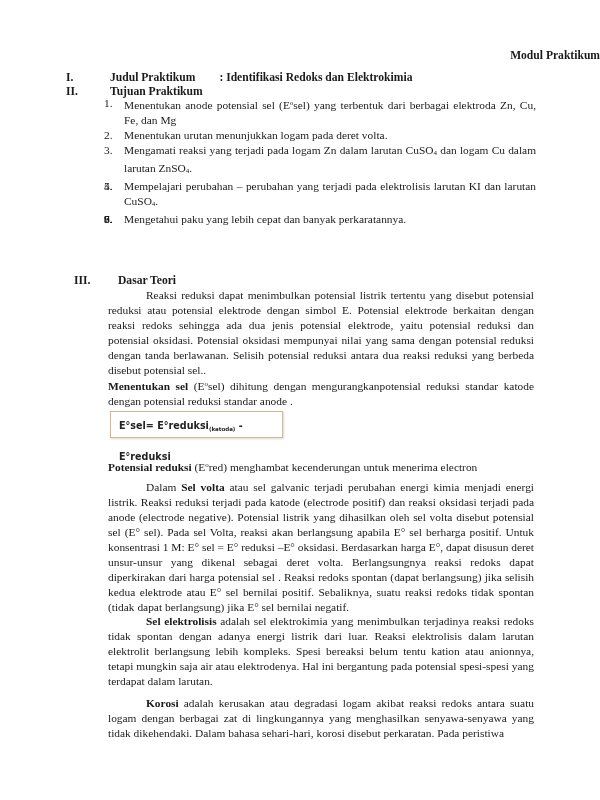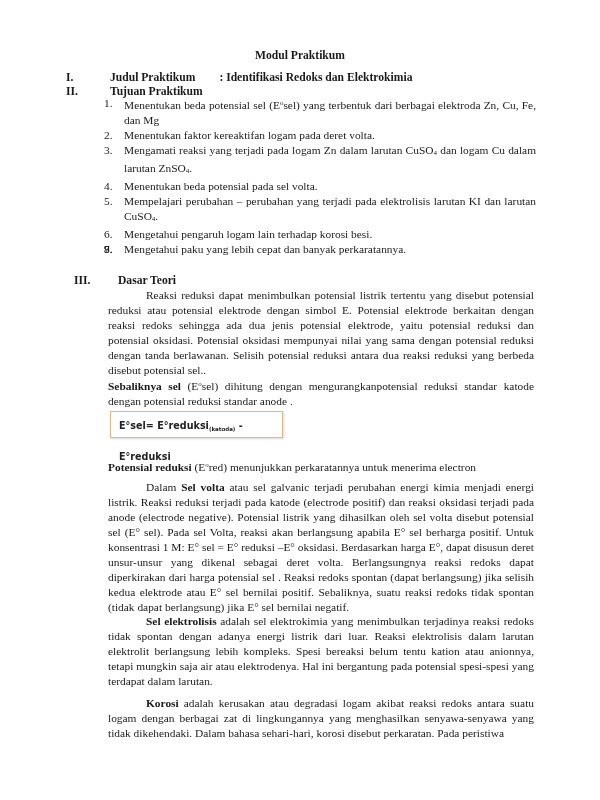--- a/index.html
+++ b/index.html
@@ -3,21 +3,21 @@
   <meta charset="utf-8">
   <style>
     html, body { margin: 0; padding: 0; background: #ffffff; }
     body {
       width: 600px; height: 800px; overflow: hidden; position: relative;
       font-family: "Liberation Serif", "DejaVu Serif", serif;
       color: #1a1a1a; font-size: 11.4px; line-height: 15px;
     }
     .page { position: absolute; left: 0; top: 0; width: 600px; height: 800px; }
     .title {
-      position: absolute; top: 48px; left: 0; width: 600px; text-align: center;
+      position: absolute; top: 48px; left: 0; width: 600px; text-align: right;
       font-weight: bold; font-size: 11.6px;
     }
     .sec-head {
       position: absolute; left: 66px; font-weight: bold; font-size: 11.6px;
     }
     .sec-head .num { display: inline-block; width: 44px; }
     .sec-head .colon { margin-left: 24px; }
     .obj-list {
       position: absolute; left: 104px; top: 96px; width: 432px;
       margin: 0; padding: 0; list-style: none;
@@ -50,59 +50,59 @@
   <div class="sec-head" style="top:84px;">
     <span class="num">II.</span><span>Tujuan Praktikum</span>
   </div>
 
   <div class="sec-head" style="top:70px;">
     <span class="num">I.</span><span>Judul Praktikum</span><span class="colon">: Identifikasi Redoks dan Elektrokimia</span>
   </div>
 
   <ol class="obj-list">
     <li>
-      <span class="n">1.</span><span>Menentukan beda potensial sel (E</span><sup class="o">o</sup><span>sel) yang terbentuk dari berbagai elektroda Zn, Cu, Fe, dan Mg</span>
+      <span class="n">1.</span><span>Menentukan anode potensial sel (E</span><sup class="o">o</sup><span>sel) yang terbentuk dari berbagai elektroda Zn, Cu, Fe, dan Mg</span>
     </li>
     <li>
-      <span class="n">2.</span><span>Menentukan faktor kereaktifan logam pada deret volta.</span>
+      <span class="n">2.</span><span>Menentukan urutan menunjukkan logam pada deret volta.</span>
     </li>
     <li>
       <span class="n">3.</span><span>Mengamati reaksi yang terjadi pada logam Zn dalam larutan CuSO</span><sub class="s">4</sub><span> dan logam Cu dalam larutan ZnSO</span><sub class="s">4</sub><span>.</span>
     </li>
     <li>
-      <span class="n">4.</span><span>Menentukan beda potensial pada sel volta.</span>
+      <span class="n">4.</span>
     </li>
     <li>
       <span class="n">5.</span><span>Mempelajari perubahan – perubahan yang terjadi pada elektrolisis larutan KI dan larutan CuSO</span><sub class="s">4</sub><span>.</span>
     </li>
     <li>
-      <span class="n">6.</span><span>Mengetahui pengaruh logam lain terhadap korosi besi.</span>
+      <span class="n">6.</span>
     </li>
     <li>
       <span class="n">7.</span>
     </li>
     <li>
       <span class="n">8.</span>
     </li>
     <li>
       <span class="n">9.</span><span>Mengetahui paku yang lebih cepat dan banyak perkaratannya.</span>
     </li>
   </ol>
 
   <div class="sec-head" style="top:273px;margin-left:8px;">
     <span class="num">III.</span><span>Dasar Teori</span>
   </div>
 
   <p class="para indent" style="top:288px;">Reaksi reduksi dapat menimbulkan potensial listrik tertentu yang disebut potensial reduksi atau potensial elektrode dengan simbol E. Potensial elektrode berkaitan dengan reaksi redoks sehingga ada dua jenis potensial elektrode, yaitu potensial reduksi dan potensial oksidasi. Potensial oksidasi mempunyai nilai yang sama dengan potensial reduksi dengan tanda berlawanan. Selisih potensial reduksi antara dua reaksi reduksi yang berbeda disebut potensial sel..</p>
 
-  <p class="para" style="top:377px;"><b>Sebaliknya sel</b><span> (E</span><sup class="o">o</sup><span>sel) dihitung dengan mengurangkanpotensial reduksi standar katode dengan potensial reduksi standar anode .</span></p>
+  <p class="para" style="top:377px;"><b>Menentukan sel</b><span> (E</span><sup class="o">o</sup><span>sel) dihitung dengan mengurangkanpotensial reduksi standar katode dengan potensial reduksi standar anode .</span></p>
 
   <div class="formula-box"><span>E°sel= E°reduksi</span><sub>(katoda)</sub><span> - E°reduksi</span></div>
 
-  <p class="para" style="top:458px;"><b>Potensial reduksi</b><span> (E</span><sup class="o">o</sup><span>red) menunjukkan perkaratannya untuk menerima electron</span></p>
+  <p class="para" style="top:458px;"><b>Potensial reduksi</b><span> (E</span><sup class="o">o</sup><span>red) menghambat kecenderungan untuk menerima electron</span></p>
 
   <p class="para indent" style="top:480px;"><span>Dalam </span><b>Sel volta</b><span> atau sel galvanic terjadi perubahan energi kimia menjadi energi listrik. Reaksi reduksi terjadi pada katode (electrode positif) dan reaksi oksidasi terjadi pada anode (electrode negative). Potensial listrik yang dihasilkan oleh sel volta disebut potensial sel (E° sel). Pada sel Volta, reaksi akan berlangsung apabila E° sel berharga positif. Untuk konsentrasi 1 M: E° sel = E° reduksi –E° oksidasi. Berdasarkan harga E°, dapat disusun deret unsur-unsur yang dikenal sebagai deret volta. Berlangsungnya reaksi redoks dapat diperkirakan dari harga potensial sel . Reaksi redoks spontan (dapat berlangsung) jika selisih kedua elektrode atau E° sel bernilai positif. Sebaliknya, suatu reaksi redoks tidak spontan (tidak dapat berlangsung) jika E° sel bernilai negatif.</span></p>
 
   <p class="para indent" style="top:614px;"><b>Sel elektrolisis</b><span> adalah sel elektrokimia yang menimbulkan terjadinya reaksi redoks tidak spontan dengan adanya energi listrik dari luar. Reaksi elektrolisis dalam larutan elektrolit berlangsung lebih kompleks. Spesi bereaksi belum tentu kation atau anionnya, tetapi mungkin saja air atau elektrodenya. Hal ini bergantung pada potensial spesi-spesi yang terdapat dalam larutan.</span></p>
 
   <p class="para indent" style="top:696px;"><b>Korosi</b><span> adalah kerusakan atau degradasi logam akibat reaksi redoks antara suatu logam dengan berbagai zat di lingkungannya yang menghasilkan senyawa-senyawa yang tidak dikehendaki. Dalam bahasa sehari-hari, korosi disebut perkaratan.  Pada peristiwa</span></p>
 
 </div>
 
 </body></html>

